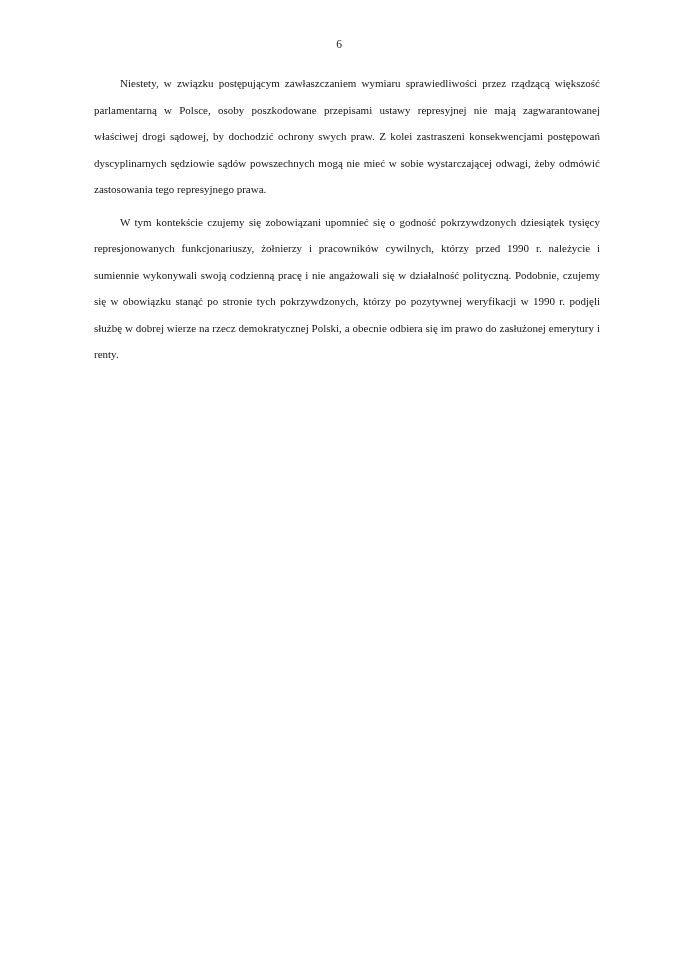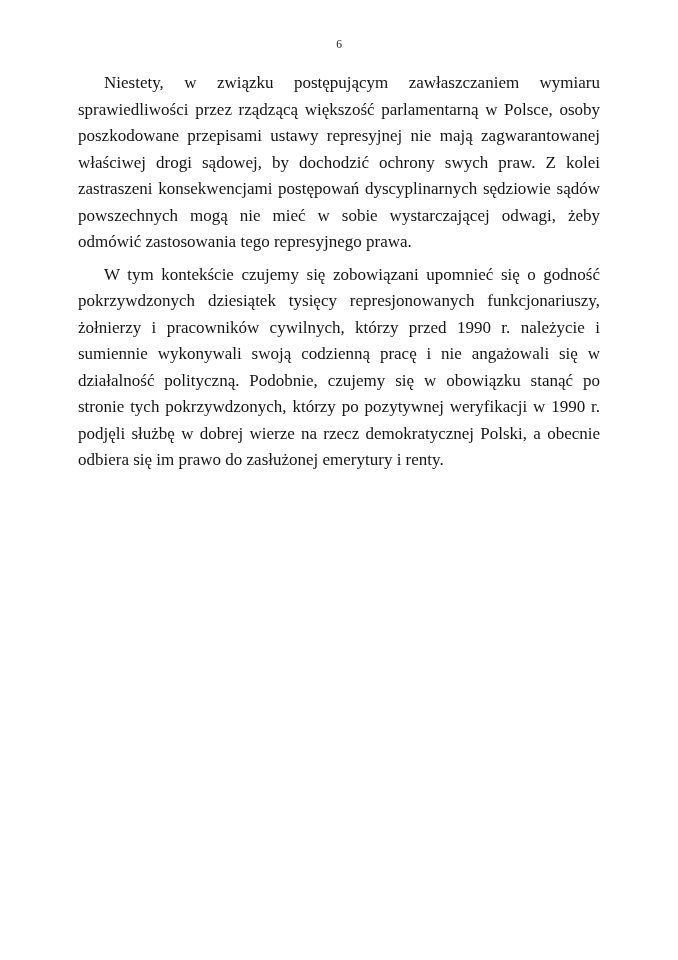--- a/index.html
+++ b/index.html
@@ -32,24 +32,24 @@
     color: #1a1a1a;
     font-family: "Liberation Serif", serif;
   }
   .body-text {
     position: absolute;
     top: 70px;
     left: 78px;
     width: 522px;
   }
   .para {
-    margin: 0 0 6px 0;
+    margin: 0 0 6px 16px;
     text-indent: 26px;
     text-align: justify;
-    font-size: 17px;
+    font-size: 11px;
     line-height: 26.5px;
     color: #141414;
     font-family: "Liberation Serif", serif;
     -webkit-hyphens: manual;
     hyphens: manual;
   }
   .para:last-child {
     margin-bottom: 0;
   }
 </style>

